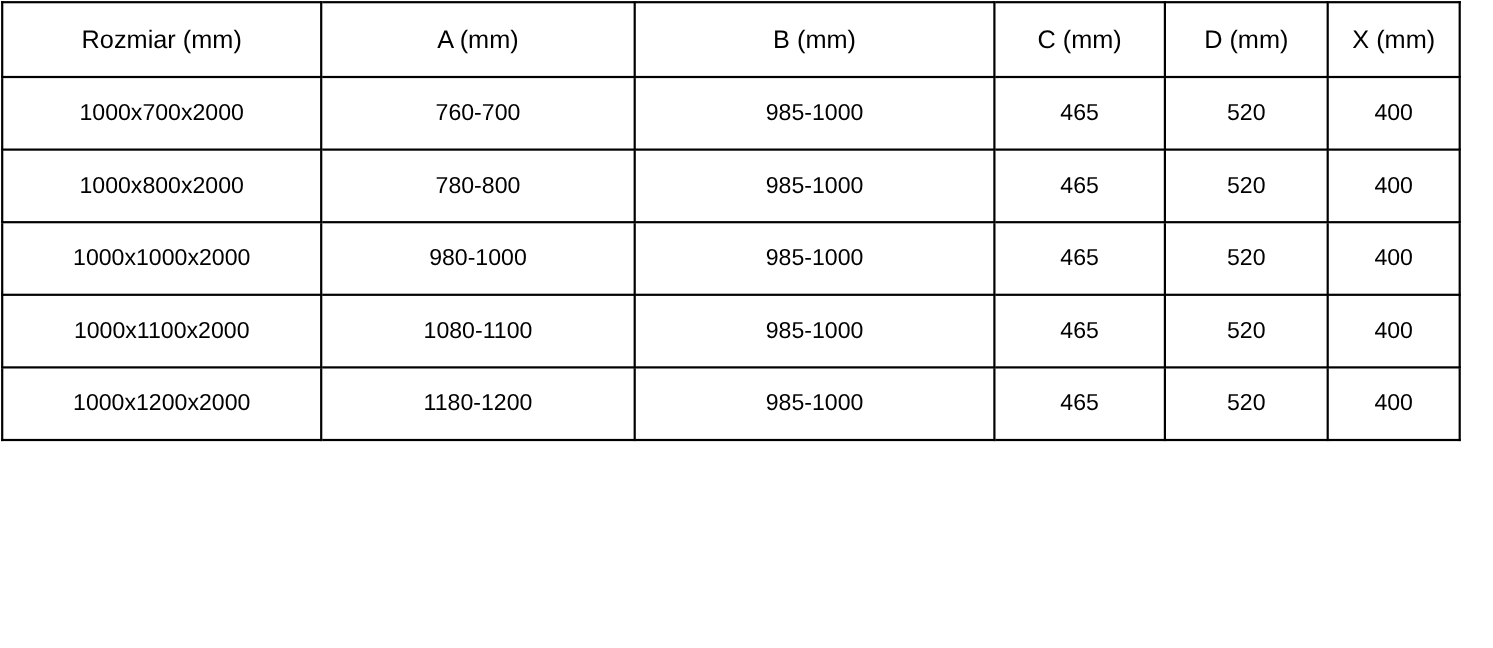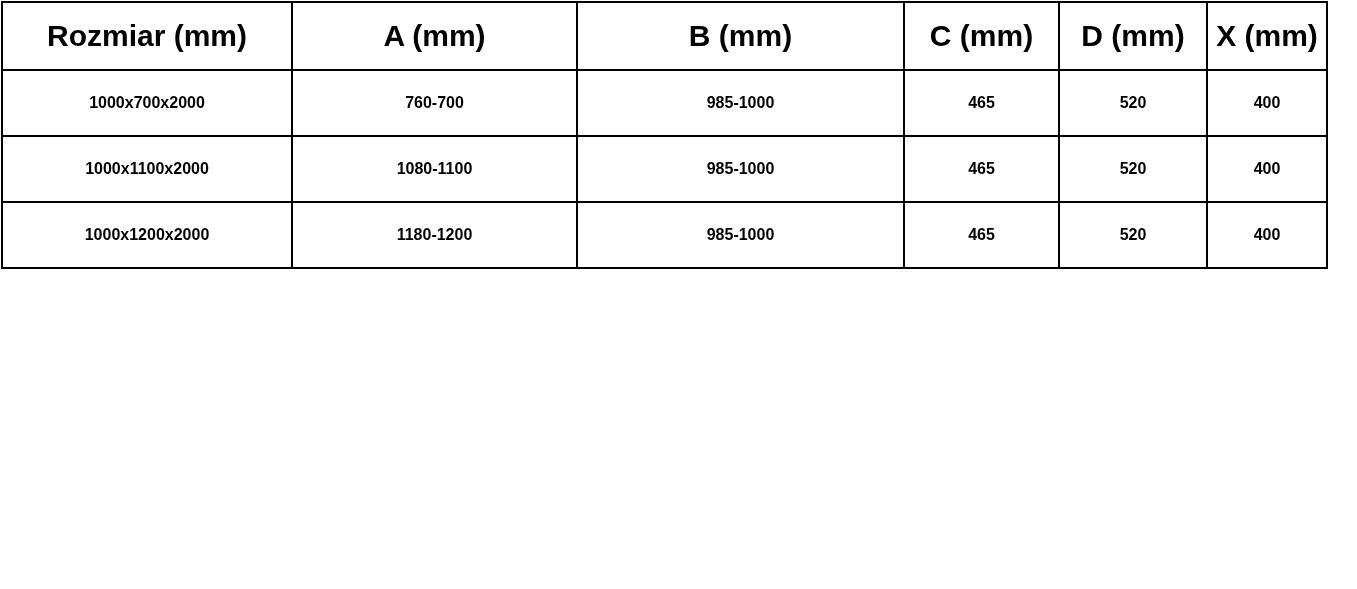--- a/index.html
+++ b/index.html
@@ -26,29 +26,29 @@
     margin-left: 1px;
     margin-top: 1px;
     table-layout: fixed;
   }
   table.dim-table td, table.dim-table th {
     border: 2px solid #000000;
     text-align: center;
     vertical-align: middle;
     padding: 0;
     height: 64px;
-    font-size: 16px;
-    font-weight: bold;
+    font-size: 21px;
+    font-weight: normal;
     color: #000000;
     background: #ffffff;
   }
   table.dim-table thead th {
-    font-weight: bold;
+    font-weight: normal;
     height: 66px;
-    font-size: 30px;
+    font-size: 23px;
   }
   
   col.c0 { width: 290px; }
   col.c1 { width: 285px; }
   col.c2 { width: 327px; }
   col.c3 { width: 155px; }
   col.c4 { width: 148px; }
   col.c5 { width: 120px; }
 </style>
 </head>
@@ -77,20 +77,36 @@
     <tbody>
       <tr>
         <td>1000x700x2000</td>
         <td>760-700</td>
         <td>985-1000</td>
         <td>465</td>
         <td>520</td>
         <td>400</td>
       </tr>
       <tr>
+        <td>1000x800x2000</td>
+        <td>780-800</td>
+        <td>985-1000</td>
+        <td>465</td>
+        <td>520</td>
+        <td>400</td>
+      </tr>
+      <tr>
+        <td>1000x1000x2000</td>
+        <td>980-1000</td>
+        <td>985-1000</td>
+        <td>465</td>
+        <td>520</td>
+        <td>400</td>
+      </tr>
+      <tr>
         <td>1000x1100x2000</td>
         <td>1080-1100</td>
         <td>985-1000</td>
         <td>465</td>
         <td>520</td>
         <td>400</td>
       </tr>
       <tr>
         <td>1000x1200x2000</td>
         <td>1180-1200</td>

